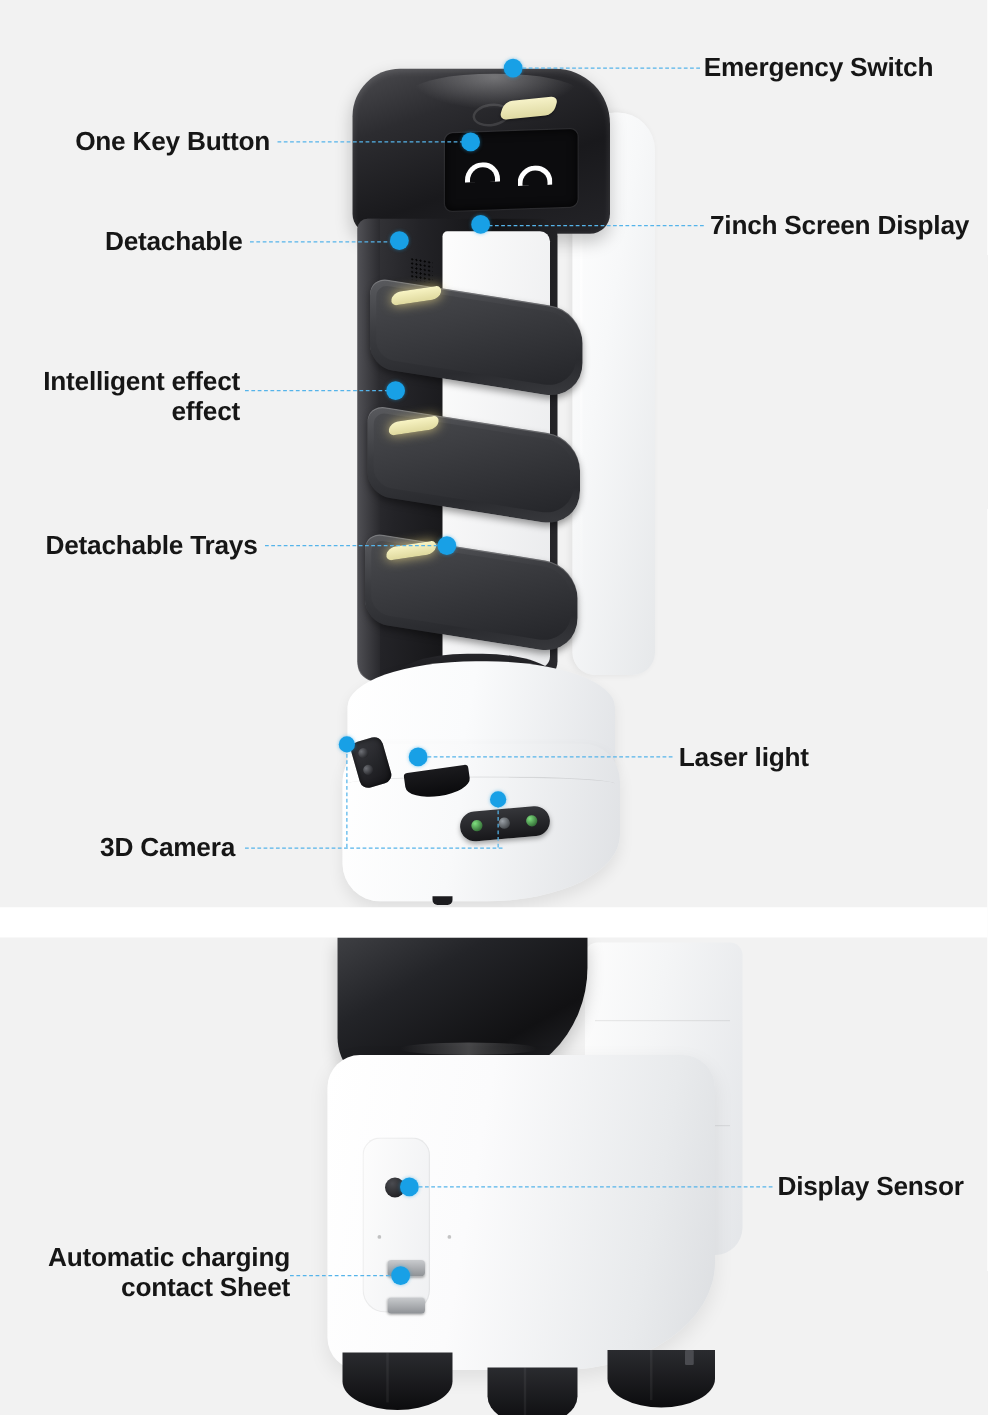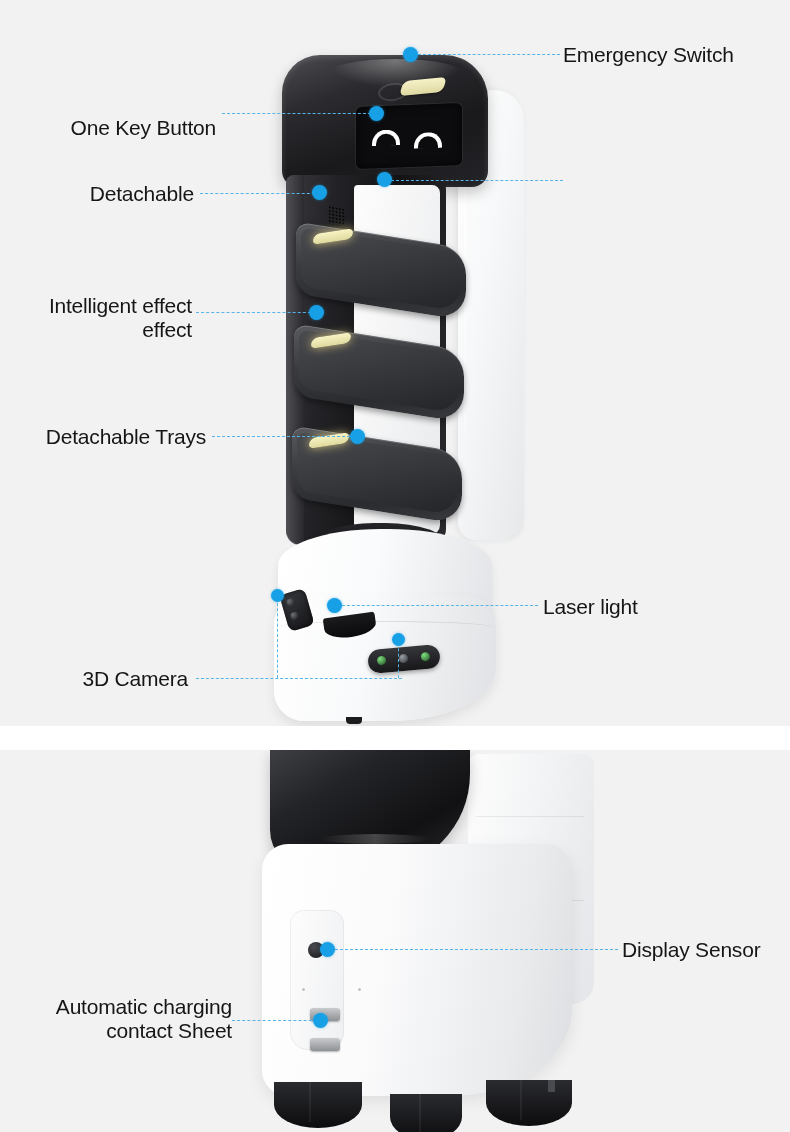--- a/index.html
+++ b/index.html
@@ -7,21 +7,21 @@
     font-family:"Liberation Sans", sans-serif; }
   #page { position:relative; width:790px; height:1132px; overflow:hidden; background:#ffffff; }
 
   .panel { position:absolute; left:0; width:790px; background:#f2f2f2; overflow:hidden; }
   #panel-top { top:0; height:726px; }
   #panel-bottom { top:750px; height:382px; }
   #panel-divider { position:absolute; left:0; top:726px; width:790px; height:24px; background:#ffffff; }
 
   
   .label { position:absolute; color:#161616; font-size:21px; line-height:24px;
-           white-space:pre; letter-spacing:-0.2px; }
+           white-space:pre; letter-spacing:-0.2px;font-weight:bold; }
   .label.r { text-align:right; }
 
   
   .lead { position:absolute; height:0; border-top:1.4px dashed #55b4ea; }
   .lead-v { position:absolute; width:0; border-left:1.4px dashed #55b4ea; }
 
   
   .dot { position:absolute; width:15px; height:15px; border-radius:50%;
          background:#18a0e6; box-shadow:0 0 3px rgba(24,160,230,.55); }
   .dot.sm { width:13px; height:13px; }
@@ -236,21 +236,22 @@
     <div class="dot" style="left:369px; top:106px;"></div>
     <div class="dot" style="left:377px; top:172px;"></div>
     <div class="dot" style="left:312px; top:185px;"></div>
     <div class="dot" style="left:309px; top:305px;"></div>
     <div class="dot" style="left:350px; top:429px;"></div>
     <div class="dot" style="left:327px; top:598px;"></div>
     <div class="dot sm" style="left:271px; top:589px;"></div>
     <div class="dot sm" style="left:392px; top:633px;"></div>
 
     <div class="label" style="left:563px; top:43px;">Emergency Switch</div>
-    <div class="label r" style="left:10px; top:116px; width:206px;">One Key Button</div>
+    <div class="label r" style="left:10px; top:102px; width:206px;">One Key Button</div>
+    <div class="label" style="left:568px; top:169px;">7inch Screen Display</div>
     <div class="label r" style="left:10px; top:182px; width:184px;">Detachable</div>
     <div class="label r" style="left:10px; top:294px; width:182px;">Intelligent effect</div>
     <div class="label r" style="left:10px; top:318px; width:182px;">effect</div>
     <div class="label r" style="left:10px; top:425px; width:196px;">Detachable Trays</div>
     <div class="label" style="left:543px; top:595px;">Laser light</div>
     <div class="label r" style="left:10px; top:667px; width:178px;">3D Camera</div>
   </div>
 
   <div id="panel-divider"></div>
 

